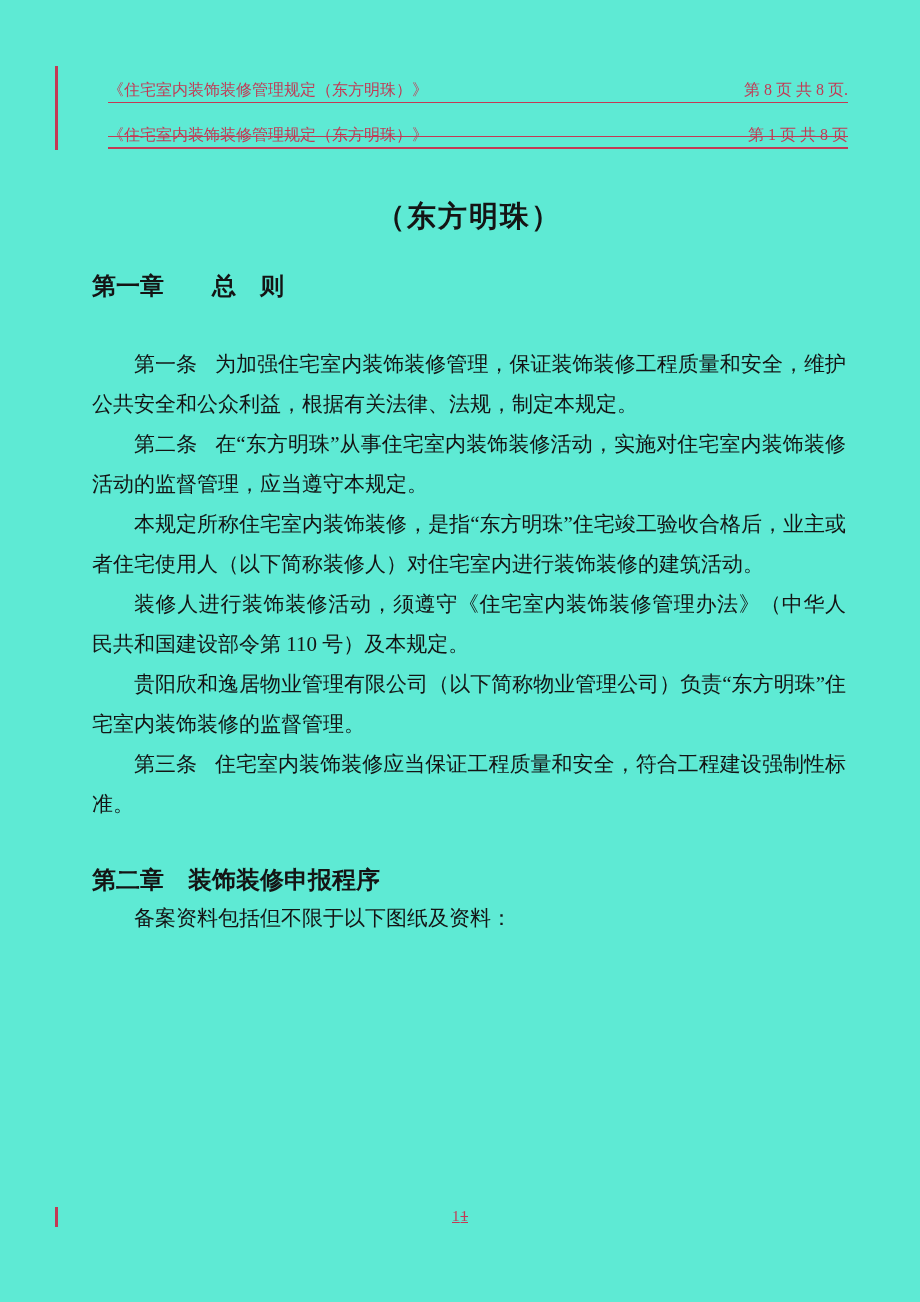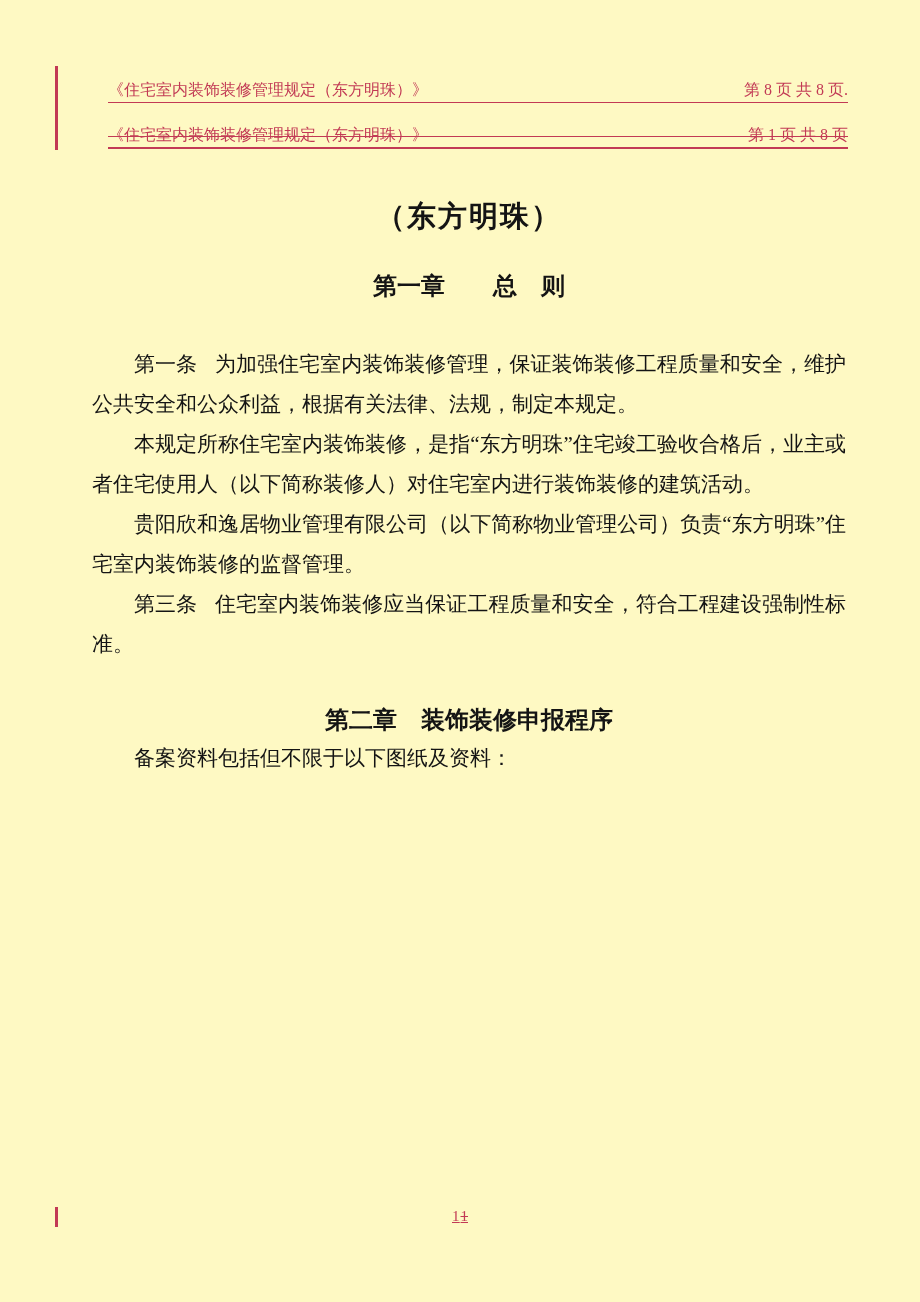--- a/index.html
+++ b/index.html
@@ -1,20 +1,20 @@
 <!DOCTYPE html>
 <html><head>
 <meta charset="utf-8">
 <style>
   html, body { margin: 0; padding: 0; background: #ffffff; }
   .page {
     position: relative;
     width: 920px;
     height: 1302px;
-    background: #fef9c3;
+    background: #5eead4;
     overflow: hidden;
     font-family: "Liberation Serif", "DejaVu Serif", serif;
     color: #141414;
   }
 
   
   .change-bar {
     position: absolute;
     left: 55px;
     width: 3px;
@@ -57,21 +57,21 @@
   }
   .doc-title {
     text-align: center;
     font-size: 29px;
     font-weight: bold;
     line-height: 40px;
     letter-spacing: 2px;
   }
   .doc-title.sub { margin-top: 6px; }
   .chap-heading {
-    text-align: center;
+    text-align: left;
     font-size: 24px;
     font-weight: bold;
     line-height: 36px;
   }
   .chap-heading.c1 { margin-top: 32px; }
   .chap-heading.c2 { margin-top: 38px; }
   .para {
     margin: 0;
     font-size: 21px;
     line-height: 40px;
@@ -125,21 +125,27 @@
   <div class="content">
 
     <div class="doc-title sub">（东方明珠）</div>
 
     <div class="chap-heading c1">第一章　　总　则</div>
 
     <p class="para first">
       <b class="plabel">第一条</b><span>为加强住宅室内装饰装修管理，保证装饰装修工程质量和安全，维护公共安全和公众利益，根据有关法律、法规，制定本规定。</span>
     </p>
     <p class="para">
+      <b class="plabel">第二条</b><span>在“东方明珠”从事住宅室内装饰装修活动，实施对住宅室内装饰装修活动的监督管理，应当遵守本规定。</span>
+    </p>
+    <p class="para">
       <b class="plabel"></b><span>本规定所称住宅室内装饰装修，是指“东方明珠”住宅竣工验收合格后，业主或者住宅使用人（以下简称装修人）对住宅室内进行装饰装修的建筑活动。</span>
+    </p>
+    <p class="para">
+      <b class="plabel"></b><span>装修人进行装饰装修活动，须遵守《住宅室内装饰装修管理办法》（中华人民共和国建设部令第 110 号）及本规定。</span>
     </p>
     <p class="para">
       <b class="plabel"></b><span>贵阳欣和逸居物业管理有限公司（以下简称物业管理公司）负责“东方明珠”住宅室内装饰装修的监督管理。</span>
     </p>
     <p class="para">
       <b class="plabel">第三条</b><span>住宅室内装饰装修应当保证工程质量和安全，符合工程建设强制性标准。</span>
     </p>
 
     <div class="chap-heading c2">第二章　装饰装修申报程序</div>
 

